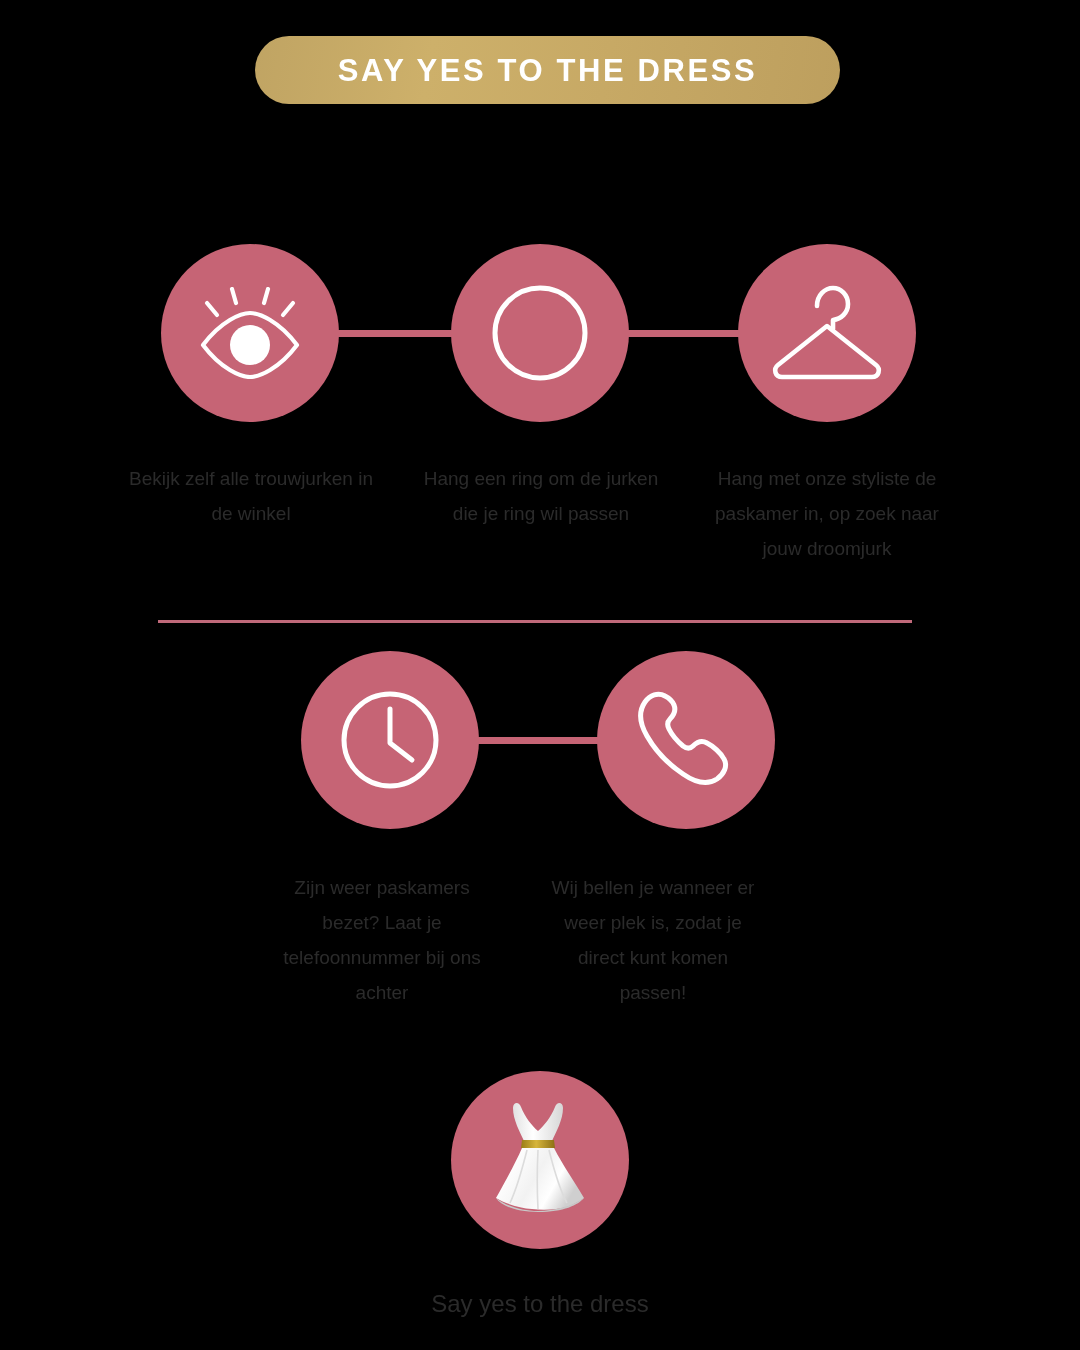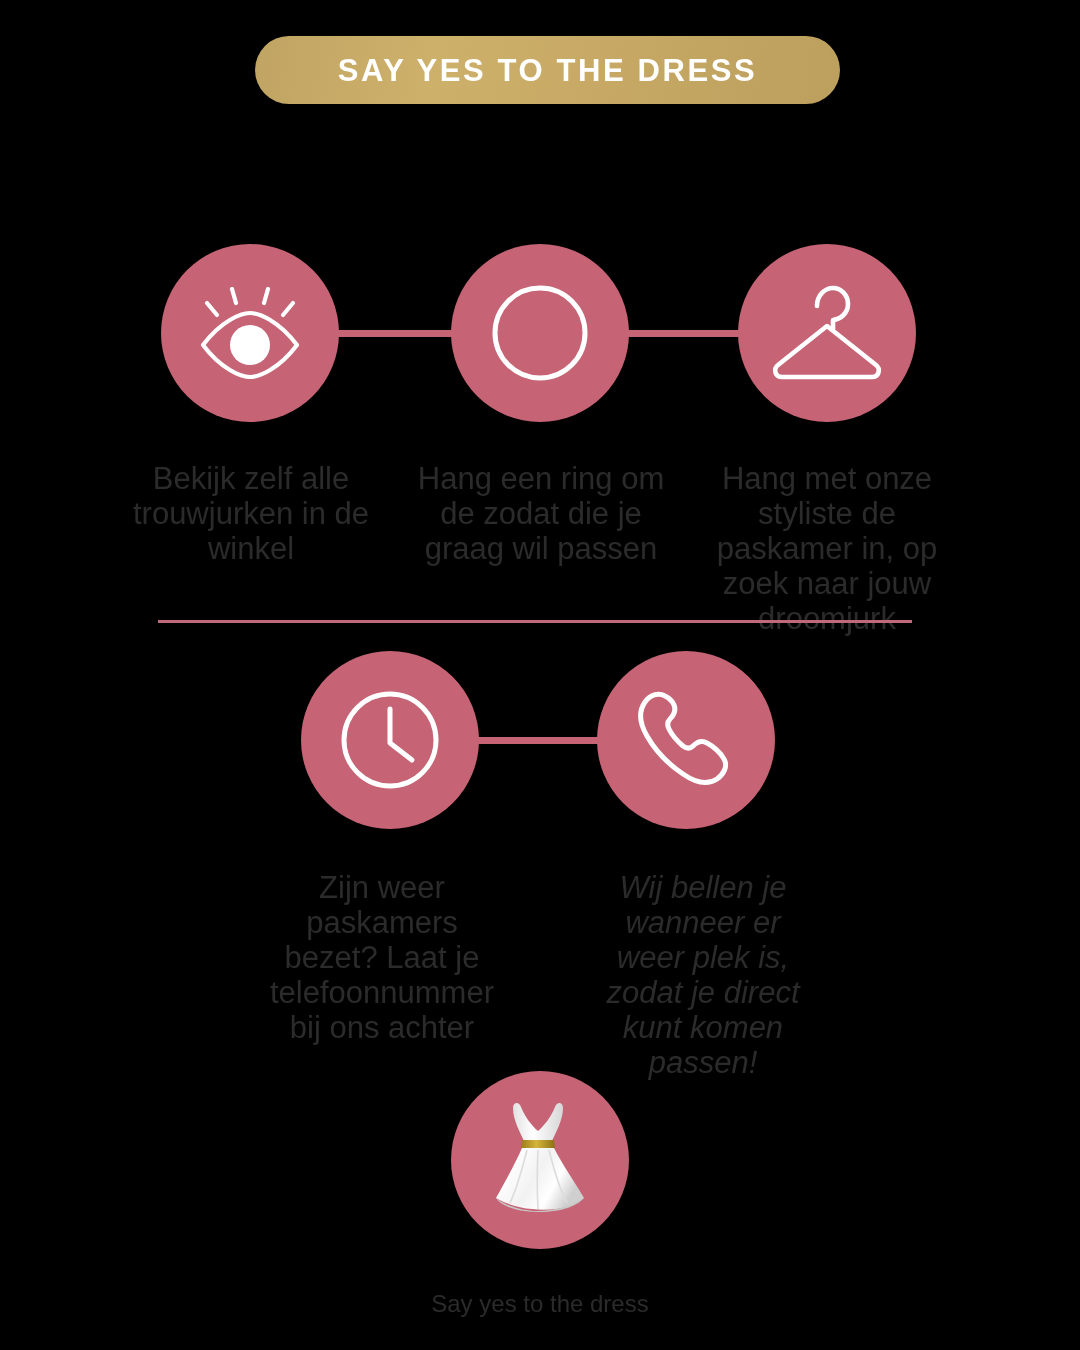--- a/index.html
+++ b/index.html
@@ -58,21 +58,21 @@
     height: 7px;
     background: #c66475;
     z-index: 1;
   }
 
   
   .caption {
     position: absolute;
     text-align: center;
     color: #2b2b2b;
-    font-size: 31px;
+    font-size: 19px;
     line-height: 35px;
     font-weight: 400;
   }
 
   
   #section-divider {
     position: absolute;
     left: 158px;
     top: 620px;
     width: 754px;
@@ -126,21 +126,21 @@
 <div class="node-circle" style="left:738px; top:244px;">
   <span>
     <svg width="120" height="102" viewBox="0 0 120 102" fill="none" stroke="#ffffff" stroke-width="4.6" stroke-linecap="round" stroke-linejoin="round">
       <path d="M50 24 C50 13, 58 6, 66 6 C74 6, 81 13, 81 22 C81 31, 74 37, 66 38 L66 47"></path>
       <path d="M60 44 L11 83 C6 87, 8 95, 15 95 L105 95 C112 95, 114 87, 109 83 L60 44 Z"></path>
     </svg>
   </span>
 </div>
 
 <div class="caption" style="left:120px; top:461px; width:262px;">Bekijk zelf alle trouwjurken in de winkel</div>
-<div class="caption" style="left:413px; top:461px; width:256px;">Hang een ring om de zodat die je graag wil passen</div>
+<div class="caption" style="left:413px; top:461px; width:256px;">Hang een ring om de jurken die je ring wil passen</div>
 <div class="caption" style="left:698px; top:461px; width:258px;">Hang met onze styliste de paskamer in, op zoek naar jouw droomjurk</div>
 
 <div id="section-divider"></div>
 
 <div class="connector" style="left:470px; top:737px; width:128px;"></div>
 
 <div class="node-circle" style="left:301px; top:651px;">
   <span>
     <svg width="104" height="104" viewBox="0 0 104 104" fill="none" stroke="#ffffff" stroke-width="5" stroke-linecap="round" stroke-linejoin="round">
       <circle cx="52" cy="52" r="46"></circle>
@@ -154,21 +154,21 @@
     <svg width="104" height="104" viewBox="0 0 104 104" fill="none" stroke="#ffffff" stroke-width="5" stroke-linecap="round" stroke-linejoin="round">
       <path d="M31 8 C24 4, 16 7, 11 14 C4 24, 6 36, 13 48 C21 62, 34 76, 49 86
                C62 95, 74 97, 83 91 C90 86, 94 78, 90 71 C87 65, 79 58, 73 55
                C68 52, 63 54, 59 58 C56 61, 53 61, 49 58 C43 53, 38 47, 35 41
                C33 37, 33 34, 36 31 C40 27, 42 22, 40 17 C38 12, 35 10, 31 8 Z"></path>
     </svg>
   </span>
 </div>
 
 <div class="caption" style="left:265px; top:870px; width:234px;">Zijn weer paskamers bezet? Laat je telefoonnummer bij ons achter</div>
-<div class="caption" style="left:594px; top:870px; width:218px;font-style:italic;">Wij bellen je wanneer er weer plek is, zodat je direct kunt komen passen!</div>
+<div class="caption" style="left:544px; top:870px; width:218px;">Wij bellen je wanneer er weer plek is, zodat je direct kunt komen passen!</div>
 
 <div class="node-circle" style="left:451px; top:1071px; width:178px; height:178px;">
   <span>
     <svg width="120" height="124" viewBox="0 0 120 124" fill="none">
       <defs>
         <linearGradient id="dressGrad" x1="0" y1="0" x2="1" y2="0.4">
           <stop offset="0%" stop-color="#d9d9d9"></stop>
           <stop offset="22%" stop-color="#ffffff"></stop>
           <stop offset="55%" stop-color="#f2f2f2"></stop>
           <stop offset="78%" stop-color="#ffffff"></stop>

